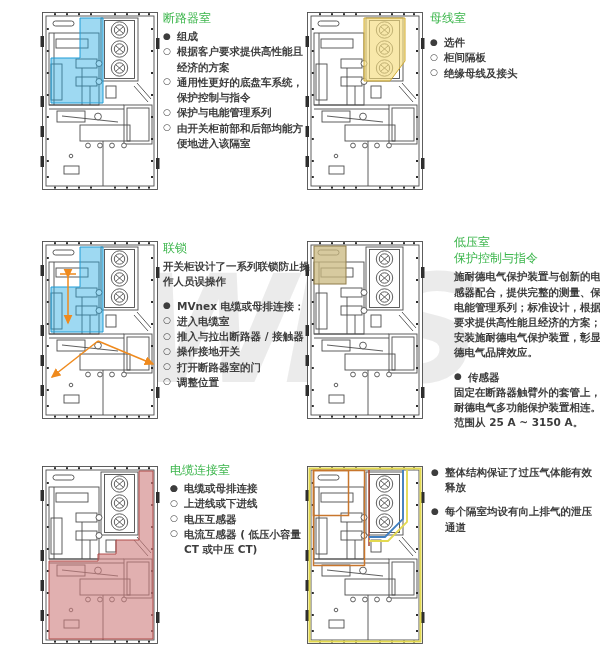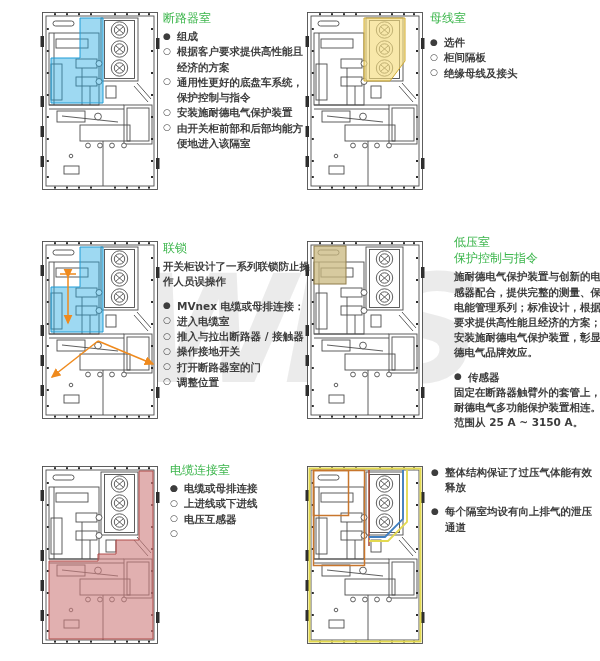--- a/index.html
+++ b/index.html
@@ -124,21 +124,21 @@
             <rect x="111" y="168" width="2" height="2"></rect>
           </g>
           <polygon points="40,10 63,10 63,95 11,95 11,50 40,50" fill="#29abe2" fill-opacity="0.45" stroke="#1e9cd6" stroke-width="1"></polygon>
         </svg></div>
     <div class="text" style="left: 163px; top: 10px; width: 141px;">
       <h3 class="title">断路器室</h3>
       <div class="lines">
           <div class="line"><span class="mk">●</span><span>组成</span></div>
           <div class="line"><span class="mk">○</span><span>根据客户要求提供高性能且经济的方案</span></div>
           <div class="line"><span class="mk">○</span><span>通用性更好的底盘车系统，保护控制与指令</span></div>
-          <div class="line"><span class="mk">○</span><span>安装施耐德电气保护装置</span></div>
+          <div class="line"><span class="mk">○</span><span>保护与电能管理系列</span></div>
           <div class="line"><span class="mk">○</span><span>由开关柜前部和后部均能方便地进入该隔室</span></div>
         </div>
     </div>
   </section>
 
   <section class="panel">
     <div class="diagram" style="left: 305px; top: 8px;"><svg width="122" height="186" viewBox="0 0 122 186" xmlns="http://www.w3.org/2000/svg">
           <defs>
             <marker id="arbusbar" markerWidth="8" markerHeight="8" refX="5.5" refY="3" orient="auto">
               <path d="M0,0 L6.5,3 L0,6 Z" fill="#ef8a1d"></path>
@@ -574,21 +574,21 @@
           <polygon points="99,9 113,9 113,177 9,177 9,99 58,99 58,92 76,92 76,78 99,78" fill="#cf7f7f" fill-opacity="0.62" stroke="#b04a48" stroke-width="1"></polygon>
         </svg></div>
     <div class="text" style="left: 170px; top: 462px; width: 144px;">
       <h3 class="title">电缆连接室</h3>
 
       <div class="lines">
           <div class="line"><span class="mk">●</span></div>
           <div class="line"><span class="mk">○</span><span>电缆或母排连接</span></div>
           <div class="line"><span class="mk">○</span><span>上进线或下进线</span></div>
           <div class="line"><span class="mk">○</span><span>电压互感器</span></div>
-          <div class="line"><span class="mk">○</span></div>
+          <div class="line"><span class="mk">○</span><span>电流互感器 ( 低压小容量 CT 或中压 CT)</span></div>
         </div>
     </div>
   </section>
 
   <section class="panel">
     <div class="diagram" style="left: 305px; top: 462px;"><svg width="122" height="186" viewBox="0 0 122 186" xmlns="http://www.w3.org/2000/svg">
           <defs>
             <marker id="arsafety" markerWidth="8" markerHeight="8" refX="5.5" refY="3" orient="auto">
               <path d="M0,0 L6.5,3 L0,6 Z" fill="#ef8a1d"></path>
             </marker>

